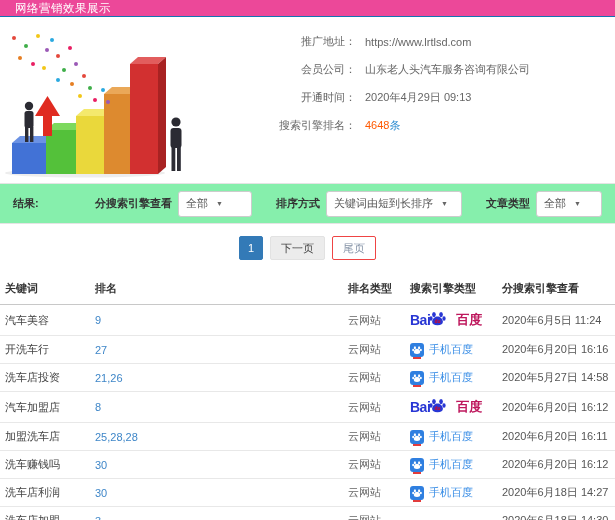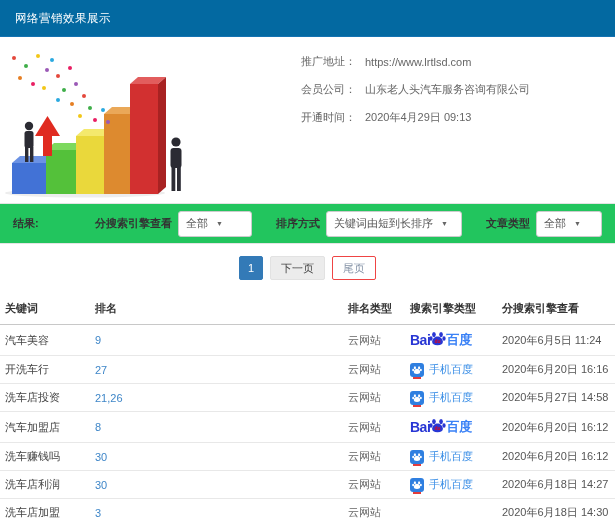--- a/index.html
+++ b/index.html
@@ -1,36 +1,36 @@
 <!DOCTYPE html>
 <html><head>
 <meta charset="utf-8">
 <style>
   * { box-sizing: border-box; margin: 0; padding: 0; }
   html,body { width: 615px; height: 520px; overflow: hidden; background: #fff;
     font-family: "Liberation Sans", "DejaVu Sans", sans-serif; font-size: 11px; color: #333; }
 
   
-  .topbar { height: 37px; background: #0369a1; border-bottom: 1px solid #1473b2;
+  .topbar { height: 17px; background: #ec4899; border-bottom: 1px solid #1473b2;
     display: flex; align-items: center; padding-left: 15px; }
   .topbar .title { color: #fff; font-size: 11.5px; letter-spacing: .5px; }
 
   
   .info { display: flex; height: 166px; padding: 9px 0 5px; }
   .clipart { width: 188px; flex: none; }
   .fields { flex: 1; padding-top: 7px; }
   .field { display: flex; align-items: center; height: 17px; margin-bottom: 11px; }
   .field .lbl { width: 168px; text-align: right; color: #666; flex: none; }
   .field .val { margin-left: 9px; color: #666; }
   .link { color: #2b8bd0; text-decoration: none; cursor: pointer; }
   .orange { color: #ff5902; }
   .cnt-suffix { color: #2b8bd0; }
 
   
-  .filterbar { height: 41px; background: #22c55e; border-top: 1px solid #e4e4e4;
+  .filterbar { height: 41px; background: #86efac; border-top: 1px solid #e4e4e4;
     border-bottom: 1px solid #e4e4e4; display: flex; align-items: center; padding: 0 13px; }
   .filterbar .result { font-weight: bold; color: #333; }
   .filterbar .spacer { flex: 1; }
   .flabel { font-weight: bold; color: #333; margin: 0 6px 0 24px; }
   .sel { background: #fff; border: 1px solid #ccc; border-radius: 3px; height: 26px;
     display: inline-flex; align-items: center; justify-content: flex-start;
     padding: 0 7px; color: #555; cursor: pointer; }
   .sel .arrow { color: #666; font-size: 7px; margin-left: 8px; }
   .sel-engine { width: 74px; }
   .sel-sort   { width: 136px; }
@@ -54,21 +54,21 @@
     vertical-align: middle; white-space: nowrap; overflow: hidden; }
   td.rank { color: #3e86c8; }
   td.rtype { color: #666; }
   td.time { color: #555; }
 
   
   .logo-baidu, .logo-mobile { display: none; align-items: center; }
   .show-baidu .logo-baidu { display: inline-flex; }
   .show-mobile .logo-mobile { display: inline-flex; }
   .logo-baidu .bai { color: #2836d4; font-weight: bold; font-size: 14px; letter-spacing: -0.5px; }
-  .logo-baidu .cn  { color: #3b82f6; font-weight: bold; font-size: 13px; margin-left: 1px; }
+  .logo-baidu .cn  { color: #be185d; font-weight: bold; font-size: 13px; margin-left: 11px; }
   .logo-baidu svg { margin: -4px -1px 0; }
   .paw-badge { width: 14px; height: 14px; background: #2f7fe0; border-radius: 3px;
     display: inline-flex; align-items: center; justify-content: center; position: relative; flex: none; }
   .paw-badge::after { content:""; position: absolute; left: 3px; right: 3px; bottom: -2px;
     height: 1.5px; background: #e23c3c; }
   .logo-mobile .mtxt { color: #3a8ee6; margin-left: 5px; }
 </style>
 </head>
 <body>
 
@@ -148,20 +148,26 @@
       <span class="val link">https://www.lrtlsd.com</span>
     </div>
     <div class="field">
       <span class="lbl">会员公司：</span>
       <span class="val link">山东老人头汽车服务咨询有限公司</span>
     </div>
     <div class="field">
       <span class="lbl">开通时间：</span>
       <span class="val">2020年4月29日 09:13</span>
     </div>
+    <div class="field">
+      <span class="lbl">搜索引擎排名：</span>
+      <span class="val">
+        <span class="orange">4648</span><span class="cnt-suffix">条</span>
+      </span>
+    </div>
   </div>
 </div>
 
 <div class="filterbar">
   <span class="result">结果:</span>
   <span class="spacer"></span>
   <span class="flabel">分搜索引擎查看</span>
   <span class="sel sel-engine">
     <span>全部</span>
     <span class="arrow">▼</span>
@@ -283,20 +289,41 @@
           <path d="M12 9c4.2 0 7.6 3.8 7.6 7.6 0 3-2.4 4.8-7.6 4.8s-7.6-1.8-7.6-4.8C4.4 12.8 7.8 9 12 9z"></path>
           <text x="12" y="18.5" text-anchor="middle" font-size="7" fill="#e60012" font-weight="bold" font-family="Liberation Sans, sans-serif">du</text>
         </svg>
         <span class="cn">百度</span>
       </span>
       
     </td>
     <td class="time">2020年6月20日 16:12</td>
   </tr>
 
+  <tr>
+    <td class="kw">加盟洗车店</td>
+    <td class="rank">25,28,28</td>
+    <td class="rtype">云网站</td>
+    <td class="engine-cell show-mobile">
+      
+      <span class="logo-mobile">
+        <span class="paw-badge">
+          <svg width="10" height="10" viewBox="0 0 24 24" fill="#ffffff">
+            <ellipse cx="7" cy="6.5" rx="2.6" ry="3.6"></ellipse>
+            <ellipse cx="17" cy="6.5" rx="2.6" ry="3.6"></ellipse>
+            <ellipse cx="2.8" cy="12" rx="2.3" ry="3.2"></ellipse>
+            <ellipse cx="21.2" cy="12" rx="2.3" ry="3.2"></ellipse>
+            <path d="M12 9c4.2 0 7.6 3.8 7.6 7.6 0 3-2.4 4.8-7.6 4.8s-7.6-1.8-7.6-4.8C4.4 12.8 7.8 9 12 9z"></path>
+          </svg>
+        </span>
+        <span class="mtxt">手机百度</span>
+      </span>
+    </td>
+    <td class="time">2020年6月20日 16:11</td>
+  </tr>
 
   <tr>
     <td class="kw">洗车赚钱吗</td>
     <td class="rank">30</td>
     <td class="rtype">云网站</td>
     <td class="engine-cell show-mobile">
       
       <span class="logo-mobile">
         <span class="paw-badge">
           <svg width="10" height="10" viewBox="0 0 24 24" fill="#ffffff">

